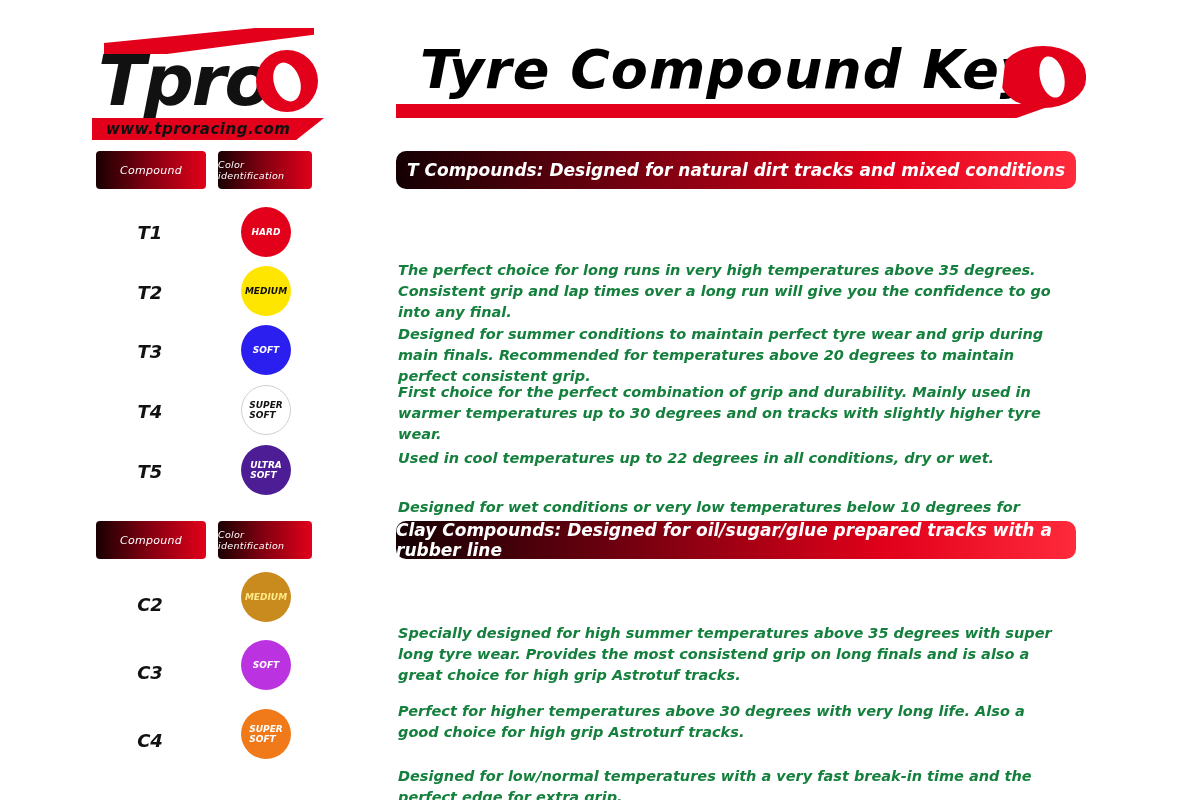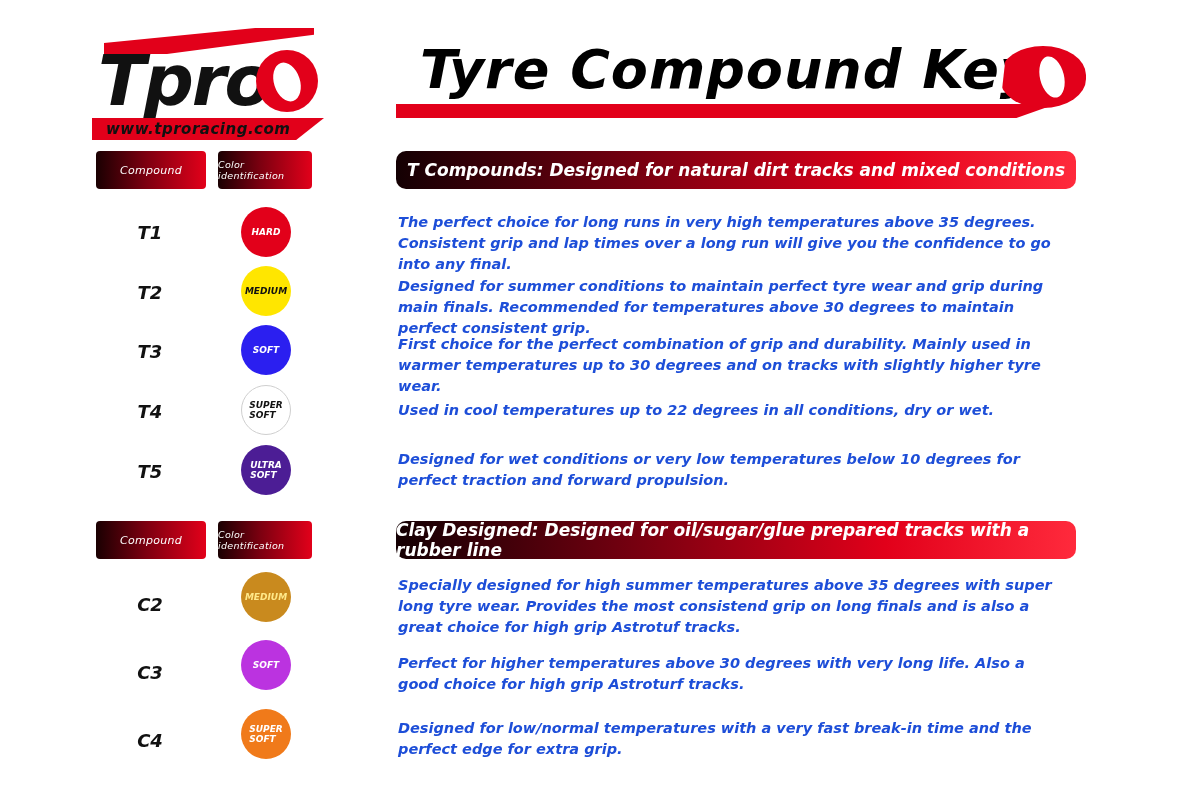--- a/index.html
+++ b/index.html
@@ -178,21 +178,22 @@
   .dot.outlined { border: 1px solid #cfcfcf; }
   .desc {
     position: absolute;
     left: 398px;
     width: 672px;
     font-family: "DejaVu Sans", sans-serif;
     font-weight: bold;
     font-style: italic;
     font-size: 14.5px;
     line-height: 21px;
-    color: #1d4ed8;
+    color: #15803d;
+    margin-top: 48px;
   }
 </style>
 </head>
 <body>
 
 <div class="page">
 
   <div class="logo">
     <div class="logo-swoosh-top"></div>
     <div class="logo-tpro">Tpro</div>
@@ -219,21 +220,21 @@
   <div class="code" style="left:120px; top:222px;">T1</div>
   <div class="dot" id="dot-t1" style="left: 241px; top: 207px; background: rgb(226, 0, 26); color: rgb(255, 255, 255);">
     <span>HARD</span>
   </div>
   <div class="desc" style="top:212px;">The perfect choice for long runs in very high temperatures above 35 degrees. Consistent grip and lap times over a long run will give you the confidence to go into any final.</div>
 
   <div class="code" style="left:120px; top:282px;">T2</div>
   <div class="dot" id="dot-t2" style="left: 241px; top: 266px; background: rgb(255, 230, 0); color: rgb(17, 17, 17);">
     <span>MEDIUM</span>
   </div>
-  <div class="desc" style="top:276px;">Designed for summer conditions to maintain perfect tyre wear and grip during main finals. Recommended for temperatures above 30 degrees to maintain perfect consistent grip.</div>
+  <div class="desc" style="top:276px;">Designed for summer conditions to maintain perfect tyre wear and grip during main finals. Recommended for temperatures above 20 degrees to maintain perfect consistent grip.</div>
 
   <div class="code" style="left:120px; top:341px;">T3</div>
   <div class="dot" id="dot-t3" style="left: 241px; top: 325px; background: rgb(43, 31, 240); color: rgb(255, 255, 255);">
     <span>SOFT</span>
   </div>
   <div class="desc" style="top:334px;">First choice for the perfect combination of grip and durability. Mainly used in warmer temperatures up to 30 degrees and on tracks with slightly higher tyre wear.</div>
 
   <div class="code" style="left:120px; top:401px;">T4</div>
   <div class="dot outlined" id="dot-t4" style="left: 241px; top: 385px; background: rgb(255, 255, 255); color: rgb(17, 17, 17);">
     <span>SUPER<br>SOFT</span>
@@ -243,21 +244,21 @@
   <div class="code" style="left:120px; top:461px;">T5</div>
   <div class="dot" id="dot-t5" style="left: 241px; top: 445px; background: #4c1d95; color: rgb(255, 255, 255);">
     <span>ULTRA<br>SOFT</span>
   </div>
   <div class="desc" style="top:449px;">Designed for wet conditions or very low temperatures below 10 degrees for perfect traction and forward propulsion.</div>
 
   <div class="chip" style="left:96px; top:521px; width:110px;">Compound</div>
   <div class="chip" style="left:218px; top:521px; width:94px; font-size:9.5px;">Color identification</div>
 
   <div class="banner centered" style="top:521px;">
-    <span><span style="font-weight:bold;">Clay Designed</span>: Designed for oil/sugar/glue prepared tracks with a rubber line</span>
+    <span><span style="font-weight:bold;">Clay Compounds</span>: Designed for oil/sugar/glue prepared tracks with a rubber line</span>
   </div>
 
   <div class="code" style="left:120px; top:594px;">C2</div>
   <div class="dot" id="dot-c2" style="left: 241px; top: 572px; background: rgb(201, 138, 30); color: rgb(255, 233, 138);">
     <span>MEDIUM</span>
   </div>
   <div class="desc" style="top:575px;">Specially designed for high summer temperatures above 35 degrees with super long tyre wear. Provides the most consistend grip on long finals and is also a great choice for high grip Astrotuf tracks.</div>
 
   <div class="code" style="left:120px; top:662px;">C3</div>
   <div class="dot" id="dot-c3" style="left: 241px; top: 640px; background: rgb(187, 51, 224); color: rgb(255, 255, 255);">

